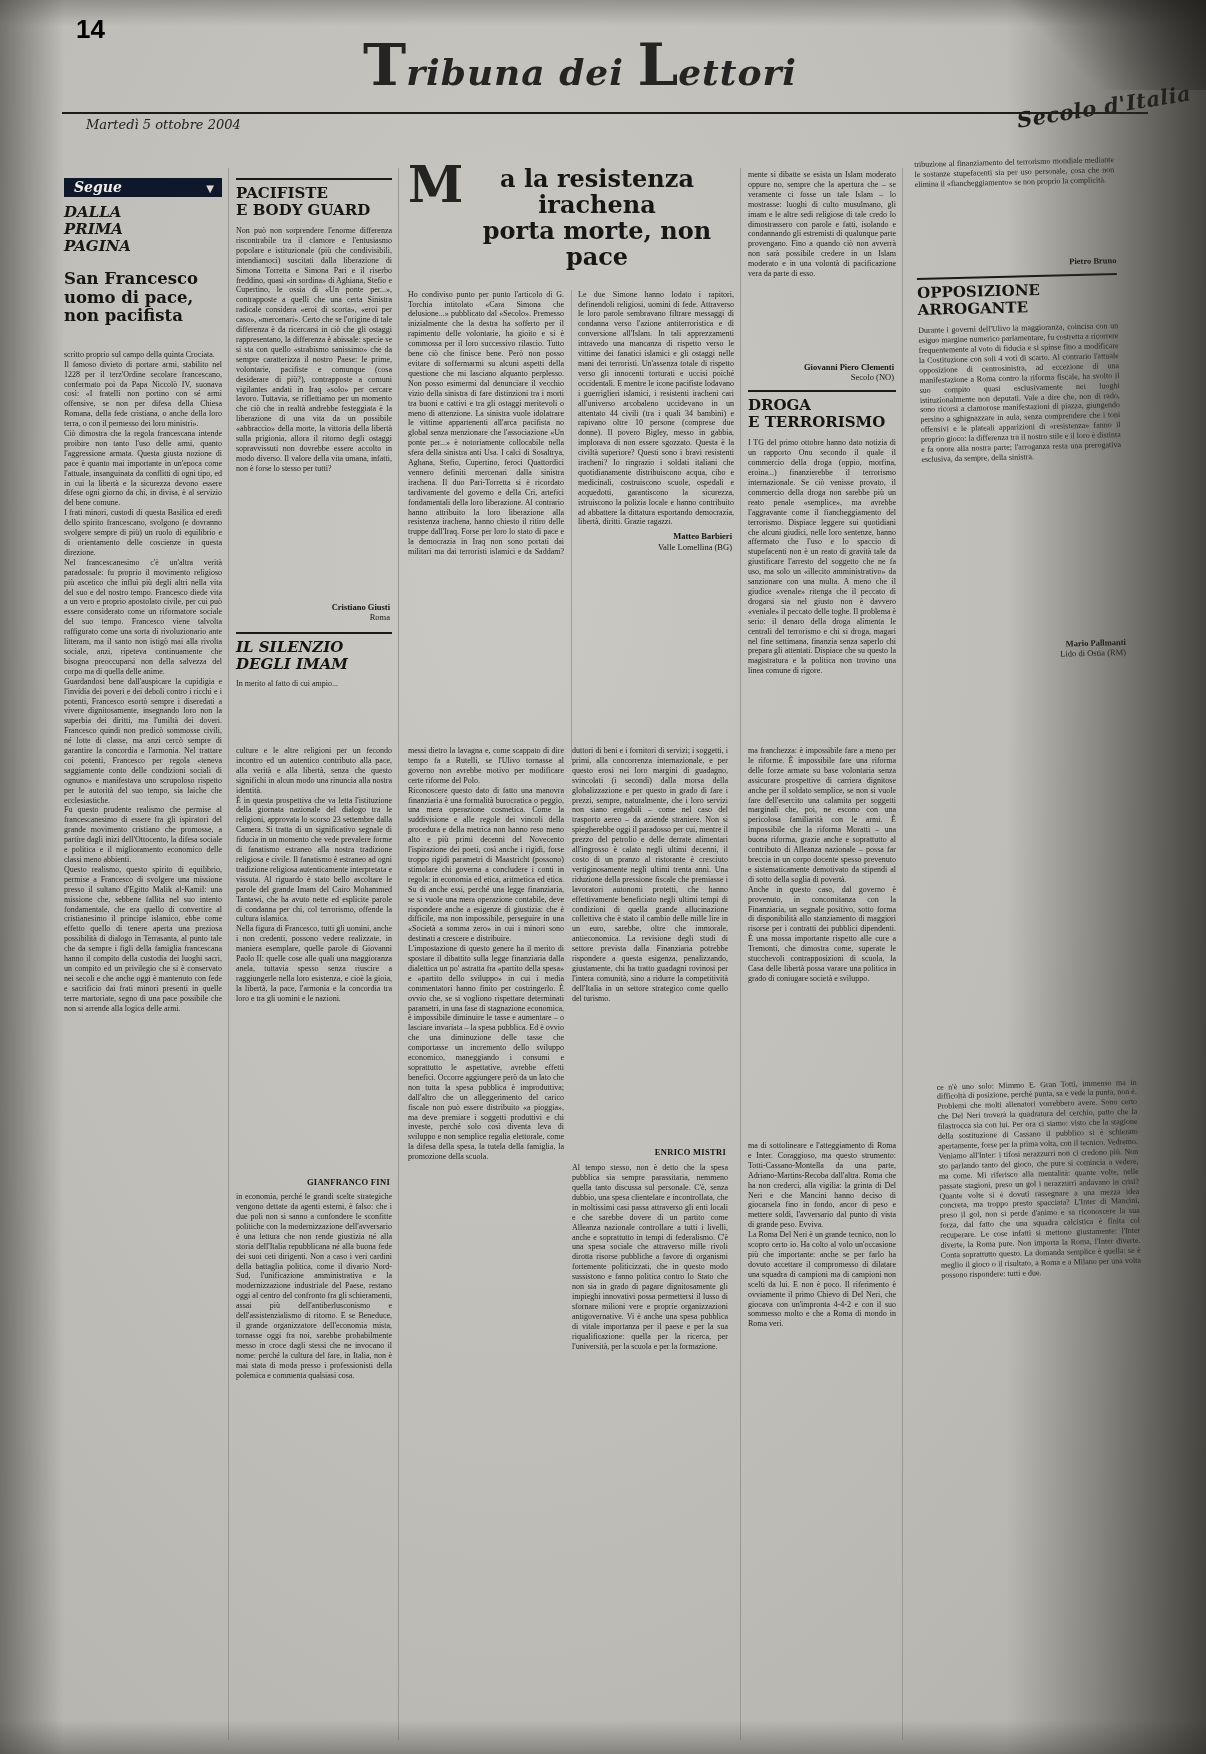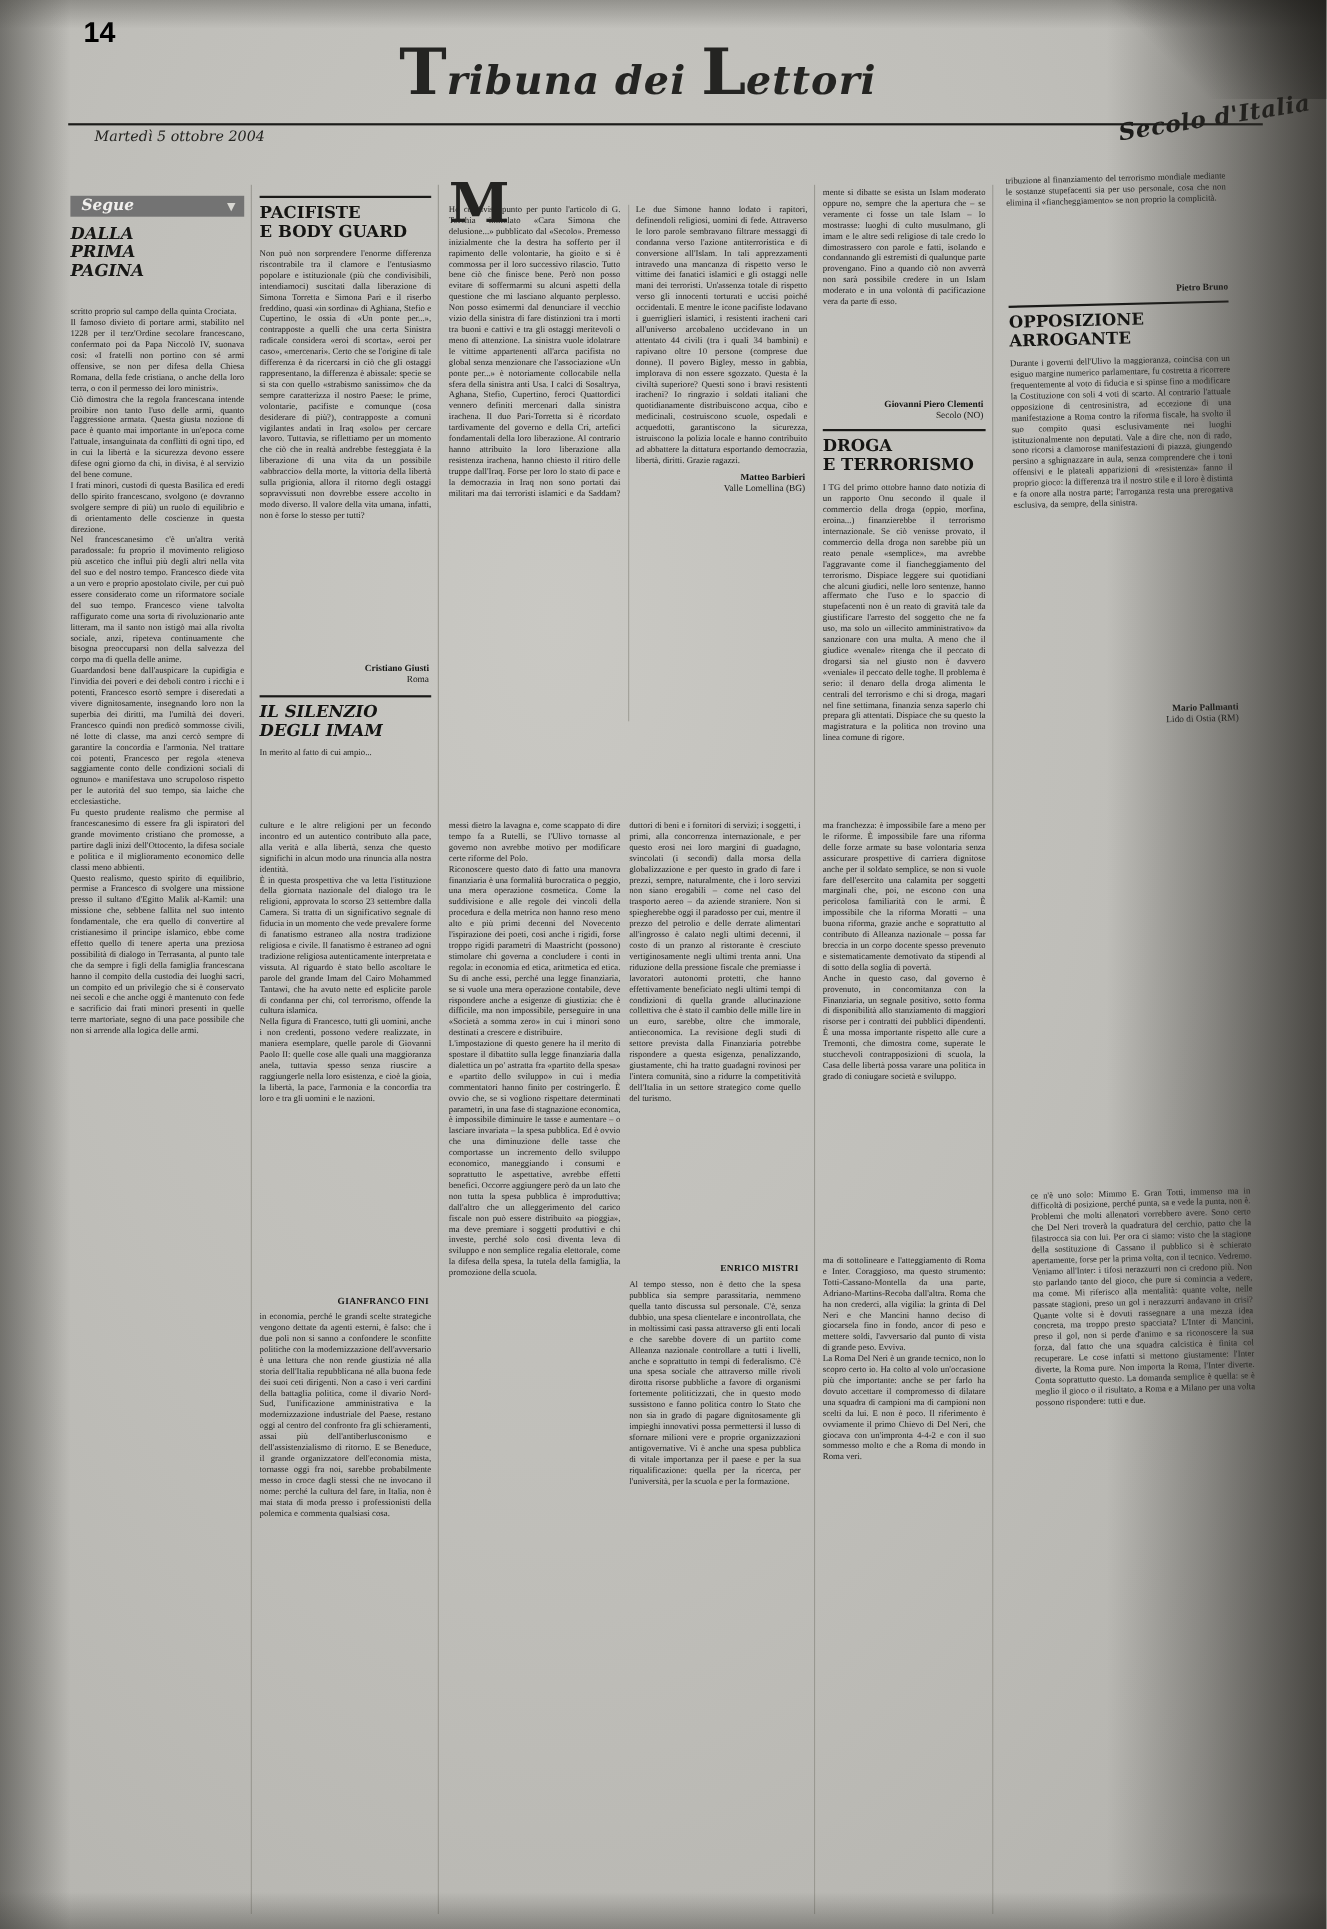--- a/index.html
+++ b/index.html
@@ -23,21 +23,21 @@
   .byline .name{font-weight:bold;display:block;}
   .byline .place{display:block;}
   .byline-caps{text-align:right;font:bold 8.5px/1.2 "Liberation Serif", serif;color:#141412;margin:3px 2px 3px 0;letter-spacing:.3px;}
   .h-small{font:bold 15px/1.1 "DejaVu Serif", serif;color:#151513;white-space:pre-line;border-top:2px solid #1a1a18;padding:5px 0 4px 0;}
   .h-plain{font:bold 16.5px/1.12 "DejaVu Serif", serif;color:#151513;white-space:pre-line;}
   .kicker{font:bold italic 15px/1.12 "DejaVu Serif", serif;color:#181816;white-space:pre-line;margin-top:7px;}
   
   .col{position:absolute;}
   .vrule{position:absolute;width:1px;background:#999891;top:168px;height:1572px;}
   
-  .segue-box{background:#737373;color:#f0efec;display:flex;align-items:flex-end;justify-content:space-between;
+  .segue-box{background:#0f172a;color:#f0efec;display:flex;align-items:flex-end;justify-content:space-between;
     padding:2px 8px 3px 10px;font:bold italic 14px/1 "DejaVu Serif", serif;}
   .segue-box .arrow{font-size:10px;color:#d8d7d2;font-style:normal;}
   
   .center-head{position:relative;padding-left:52px;text-align:center;}
   .center-head .dropcap{position:absolute;left:0;top:-6px;font:bold 50px/1 "DejaVu Serif", serif;color:#232321;}
   .center-head .hl{font:bold 24px/1.08 "DejaVu Serif", serif;color:#171715;white-space:pre-line;}
   .two-col{column-count:2;column-gap:14px;column-rule:1px solid #a09f98;}
   
   .edge{position:absolute;pointer-events:none;z-index:50;}
   .edge-left{left:0;top:0;bottom:0;width:64px;background:linear-gradient(90deg, rgba(55,54,50,.55), rgba(55,54,50,0));}
@@ -66,20 +66,23 @@
   <div class="vrule" style="left:902px"></div>
 
   <div class="col" style="left:64px;top:178px;width:158px;height:1556px;">
     <div class="segue-box">
       <span>Segue</span>
       <span class="arrow">▼</span>
     </div>
     <div class="kicker">DALLA
 PRIMA
 PAGINA</div>
+    <div class="h-plain" style="margin-top:16px;">San Francesco
+uomo di pace,
+non pacifista</div>
     <div class="body-text" style="margin-top:24px;height:1330px;">scritto proprio sul campo della quinta Crociata.
 Il famoso divieto di portare armi, stabilito nel 1228 per il terz'Ordine secolare francescano, confermato poi da Papa Niccolò IV, suonava così: «I fratelli non portino con sé armi offensive, se non per difesa della Chiesa Romana, della fede cristiana, o anche della loro terra, o con il permesso dei loro ministri».
 Ciò dimostra che la regola francescana intende proibire non tanto l'uso delle armi, quanto l'aggressione armata. Questa giusta nozione di pace è quanto mai importante in un'epoca come l'attuale, insanguinata da conflitti di ogni tipo, ed in cui la libertà e la sicurezza devono essere difese ogni giorno da chi, in divisa, è al servizio del bene comune.
 I frati minori, custodi di questa Basilica ed eredi dello spirito francescano, svolgono (e dovranno svolgere sempre di più) un ruolo di equilibrio e di orientamento delle coscienze in questa direzione.
 Nel francescanesimo c'è un'altra verità paradossale: fu proprio il movimento religioso più ascetico che influì più degli altri nella vita del suo e del nostro tempo. Francesco diede vita a un vero e proprio apostolato civile, per cui può essere considerato come un riformatore sociale del suo tempo. Francesco viene talvolta raffigurato come una sorta di rivoluzionario ante litteram, ma il santo non istigò mai alla rivolta sociale, anzi, ripeteva continuamente che bisogna preoccuparsi non della salvezza del corpo ma di quella delle anime.
 Guardandosi bene dall'auspicare la cupidigia e l'invidia dei poveri e dei deboli contro i ricchi e i potenti, Francesco esortò sempre i diseredati a vivere dignitosamente, insegnando loro non la superbia dei diritti, ma l'umiltà dei doveri. Francesco quindi non predicò sommosse civili, né lotte di classe, ma anzi cercò sempre di garantire la concordia e l'armonia. Nel trattare coi potenti, Francesco per regola «teneva saggiamente conto delle condizioni sociali di ognuno» e manifestava uno scrupoloso rispetto per le autorità del suo tempo, sia laiche che ecclesiastiche.
 Fu questo prudente realismo che permise al francescanesimo di essere fra gli ispiratori del grande movimento cristiano che promosse, a partire dagli inizi dell'Ottocento, la difesa sociale e politica e il miglioramento economico delle classi meno abbienti.
 Questo realismo, questo spirito di equilibrio, permise a Francesco di svolgere una missione presso il sultano d'Egitto Malik al-Kamil: una missione che, sebbene fallita nel suo intento fondamentale, che era quello di convertire al cristianesimo il principe islamico, ebbe come effetto quello di tenere aperta una preziosa possibilità di dialogo in Terrasanta, al punto tale che da sempre i figli della famiglia francescana hanno il compito della custodia dei luoghi sacri, un compito ed un privilegio che si è conservato nei secoli e che anche oggi è mantenuto con fede e sacrificio dai frati minori presenti in quelle terre martoriate, segno di una pace possibile che non si arrende alla logica delle armi.</div>
   </div>
 
@@ -92,20 +95,22 @@
       <span class="place">Roma</span>
     </div>
     <div class="h-small" style="margin-top:10px;font-style:italic;">IL SILENZIO
 DEGLI IMAM</div>
     <div class="body-text" style="margin-top:3px;height:20px;">In merito al fatto di cui ampio...</div>
   </div>
 
   <div class="col" style="left:408px;top:166px;width:326px;height:568px;">
     <div class="center-head">
       <span class="dropcap">M</span>
+      <div class="hl">a la resistenza irachena
+porta morte, non pace</div>
     </div>
     <div class="two-col" style="margin-top:20px;height:470px;overflow:hidden;">
       <div class="body-text" style="height:auto;overflow:visible;">Ho condiviso punto per punto l'articolo di G. Torchia intitolato «Cara Simona che delusione...» pubblicato dal «Secolo». Premesso inizialmente che la destra ha sofferto per il rapimento delle volontarie, ha gioito e si è commossa per il loro successivo rilascio. Tutto bene ciò che finisce bene. Però non posso evitare di soffermarmi su alcuni aspetti della questione che mi lasciano alquanto perplesso. Non posso esimermi dal denunciare il vecchio vizio della sinistra di fare distinzioni tra i morti tra buoni e cattivi e tra gli ostaggi meritevoli o meno di attenzione. La sinistra vuole idolatrare le vittime appartenenti all'arca pacifista no global senza menzionare che l'associazione «Un ponte per...» è notoriamente collocabile nella sfera della sinistra anti Usa. I calci di Sosaltrya, Aghana, Stefio, Cupertino, feroci Quattordici vennero definiti mercenari dalla sinistra irachena. Il duo Pari-Torretta si è ricordato tardivamente del governo e della Cri, artefici fondamentali della loro liberazione. Al contrario hanno attribuito la loro liberazione alla resistenza irachena, hanno chiesto il ritiro delle truppe dall'Iraq. Forse per loro lo stato di pace e la democrazia in Iraq non sono portati dai militari ma dai terroristi islamici e da Saddam? Le due Simone hanno lodato i rapitori, definendoli religiosi, uomini di fede. Attraverso le loro parole sembravano filtrare messaggi di condanna verso l'azione antiterroristica e di conversione all'Islam. In tali apprezzamenti intravedo una mancanza di rispetto verso le vittime dei fanatici islamici e gli ostaggi nelle mani dei terroristi. Un'assenza totale di rispetto verso gli innocenti torturati e uccisi poiché occidentali. E mentre le icone pacifiste lodavano i guerriglieri islamici, i resistenti iracheni cari all'universo arcobaleno uccidevano in un attentato 44 civili (tra i quali 34 bambini) e rapivano oltre 10 persone (comprese due donne). Il povero Bigley, messo in gabbia, implorava di non essere sgozzato. Questa è la civiltà superiore? Questi sono i bravi resistenti iracheni? Io ringrazio i soldati italiani che quotidianamente distribuiscono acqua, cibo e medicinali, costruiscono scuole, ospedali e acquedotti, garantiscono la sicurezza, istruiscono la polizia locale e hanno contribuito ad abbattere la dittatura esportando democrazia, libertà, diritti. Grazie ragazzi.</div>
       <div class="byline">
         <span class="name">Matteo Barbieri</span>
         <span class="place">Valle Lomellina (BG)</span>
       </div>
     </div>
   </div>
 

